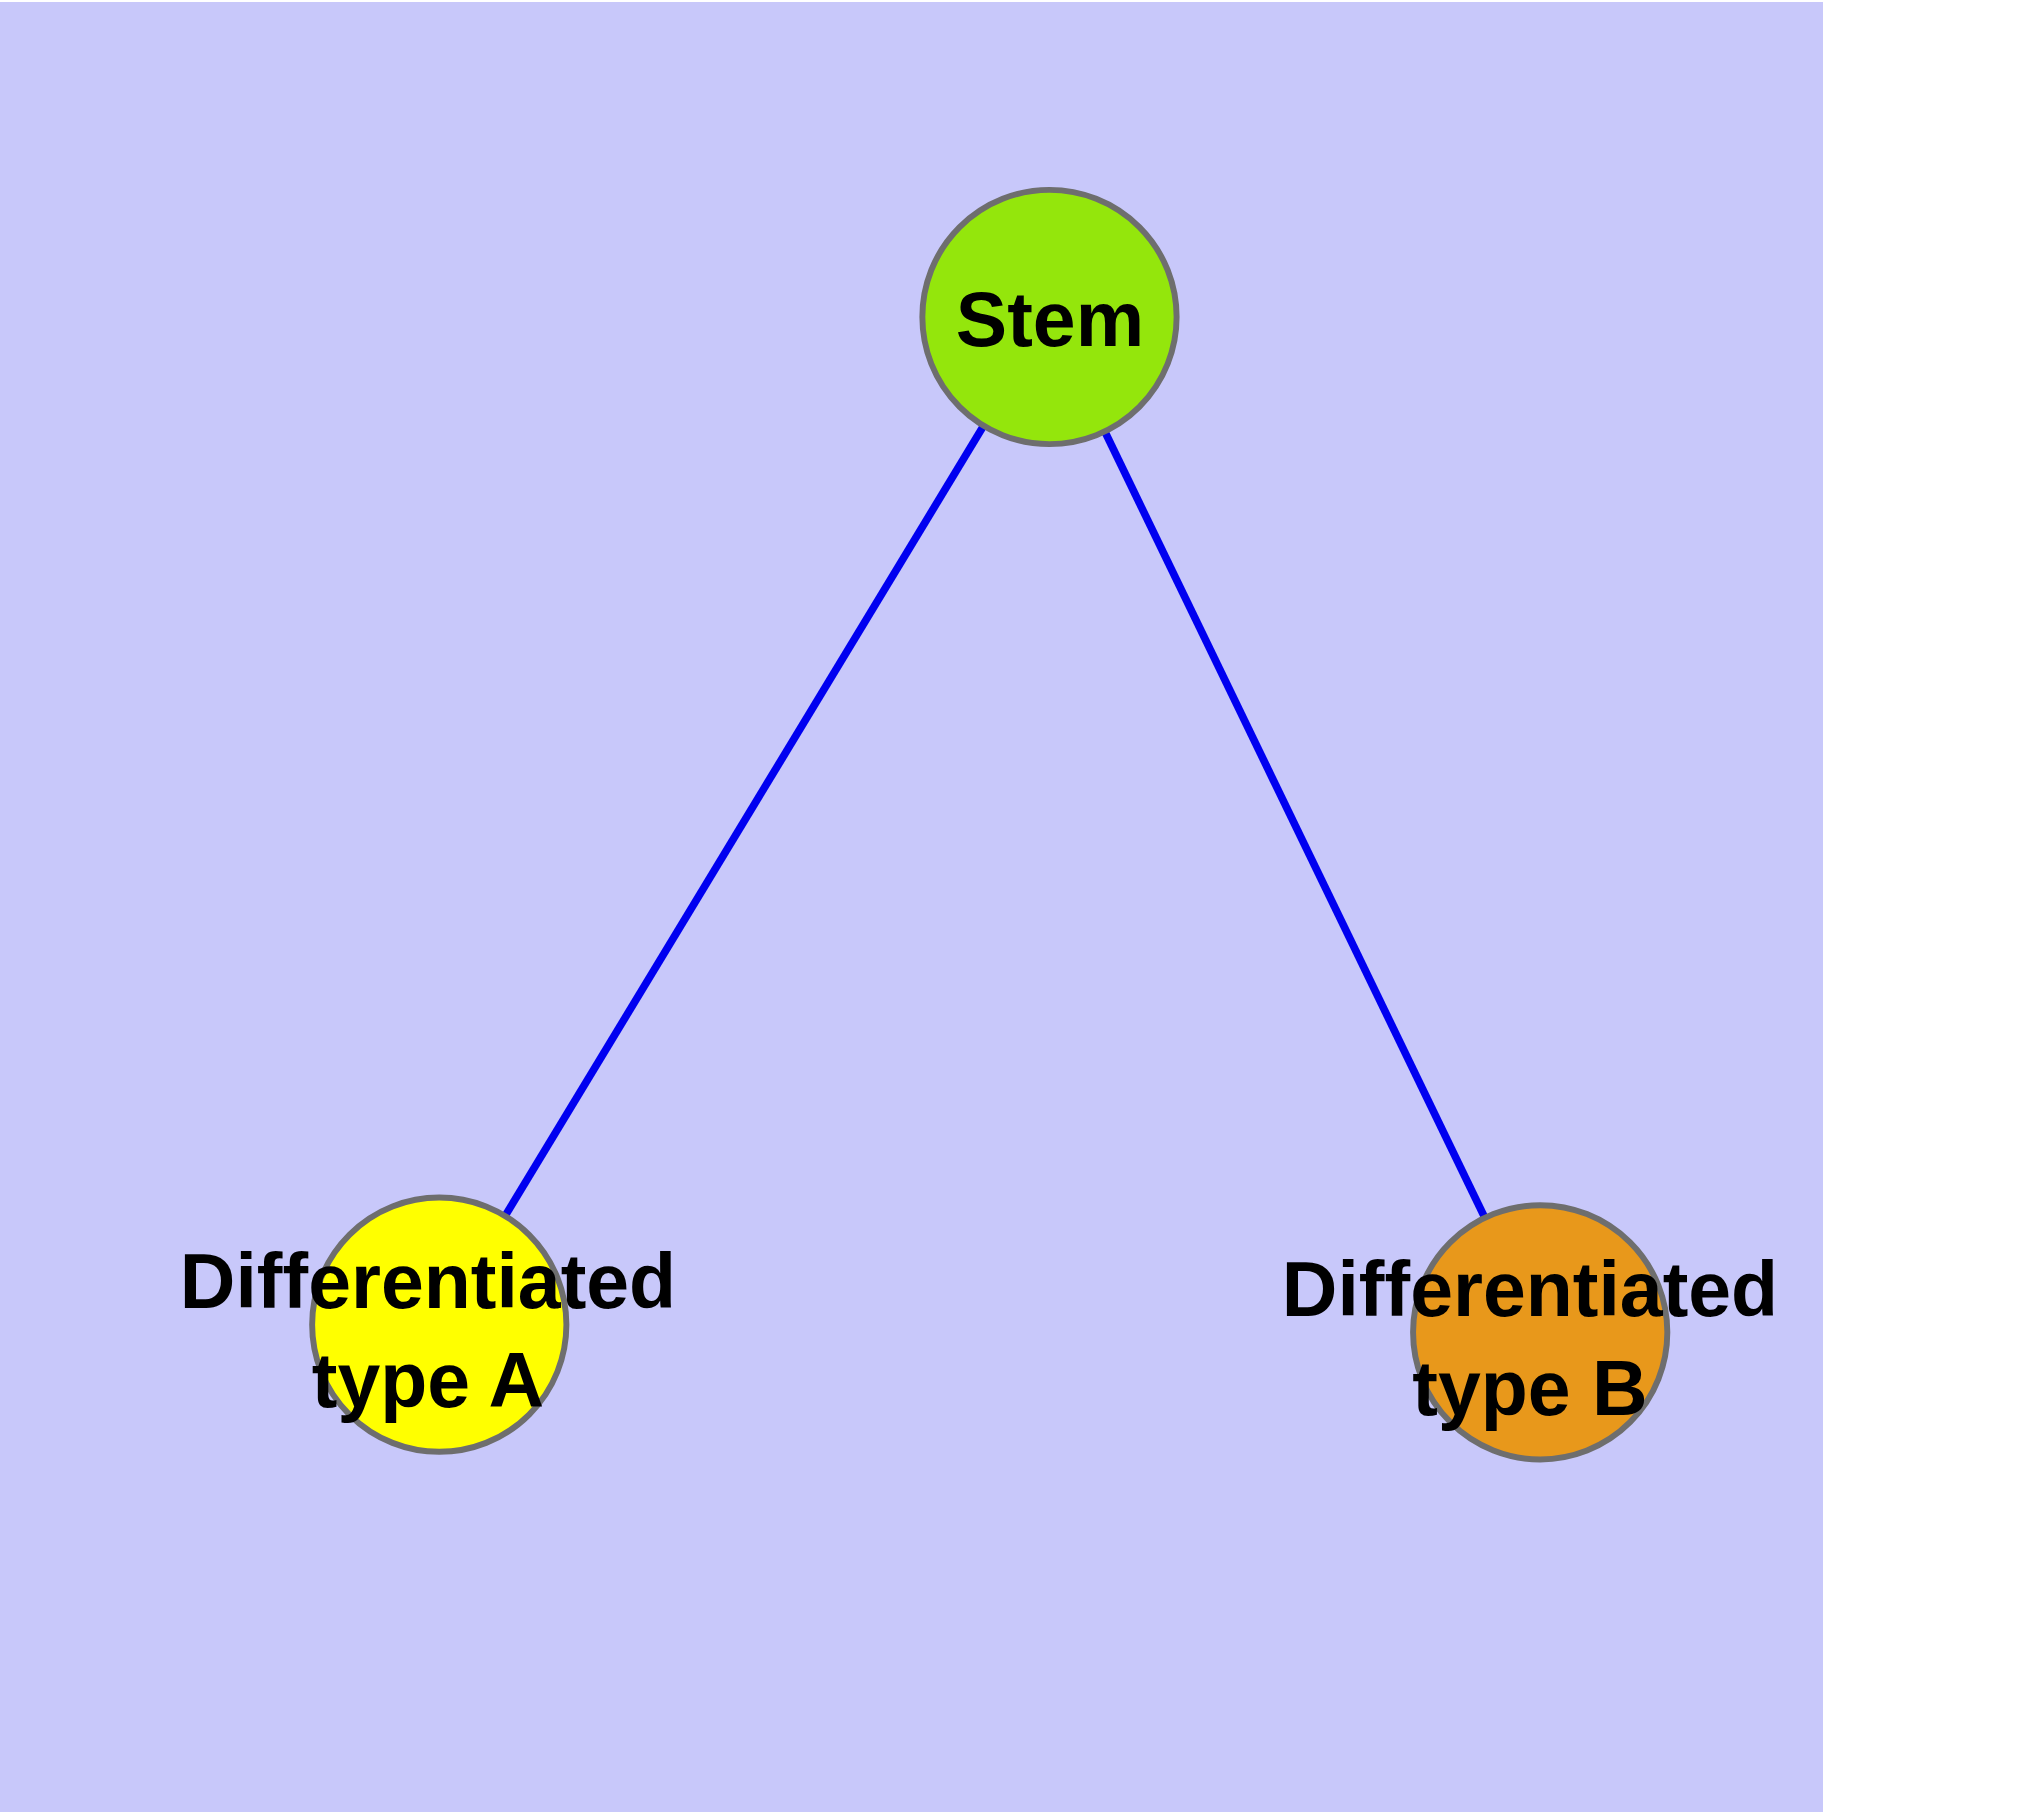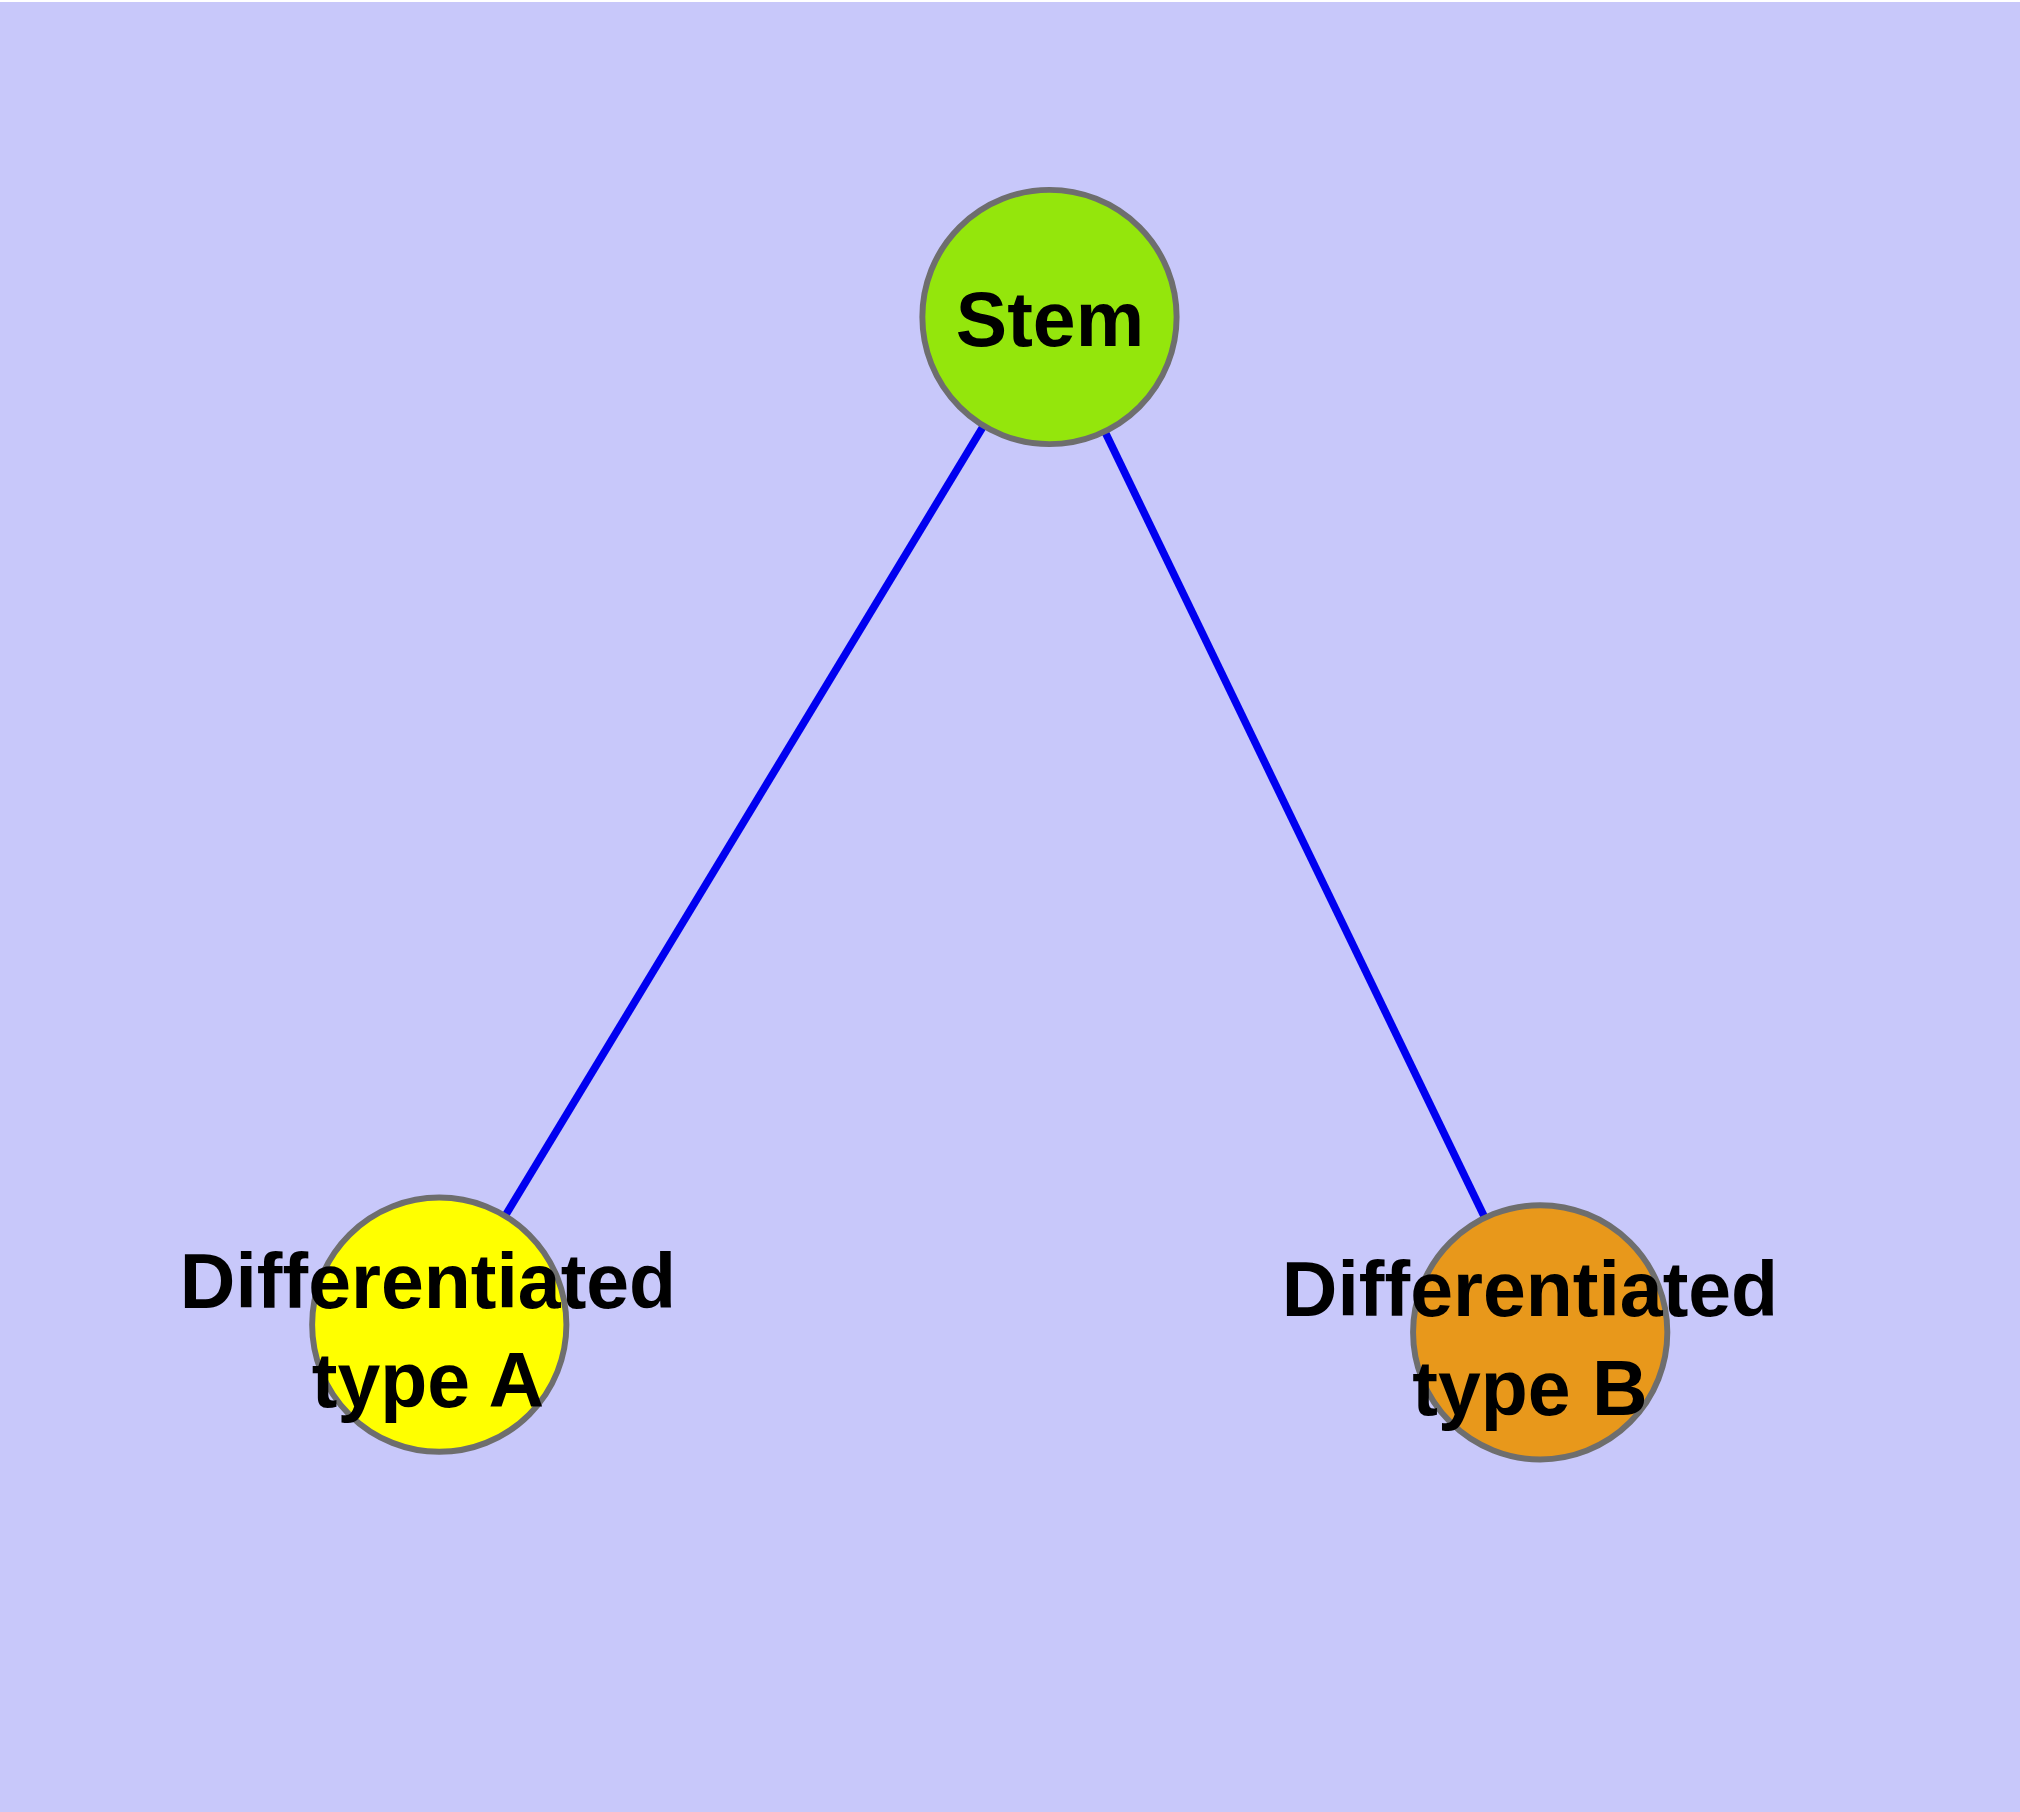--- a/index.html
+++ b/index.html
@@ -1,18 +1,18 @@
 <!DOCTYPE html>
 <html style="font-size:13.6px"><head>
 <meta charset="utf-8">
 <style>
   html, body { margin: 0; padding: 0; }
   .canvas {
     position: relative;
-    width: 2020px;
+    width: 1823px;
     height: 1812px;
     overflow: hidden;
     background: #C8C8FA;
   }
   .top-strip {
     position: absolute;
     top: 0; left: 0;
     width: 100%; height: 1.7px;
     background: #FFFFFF;
   }

